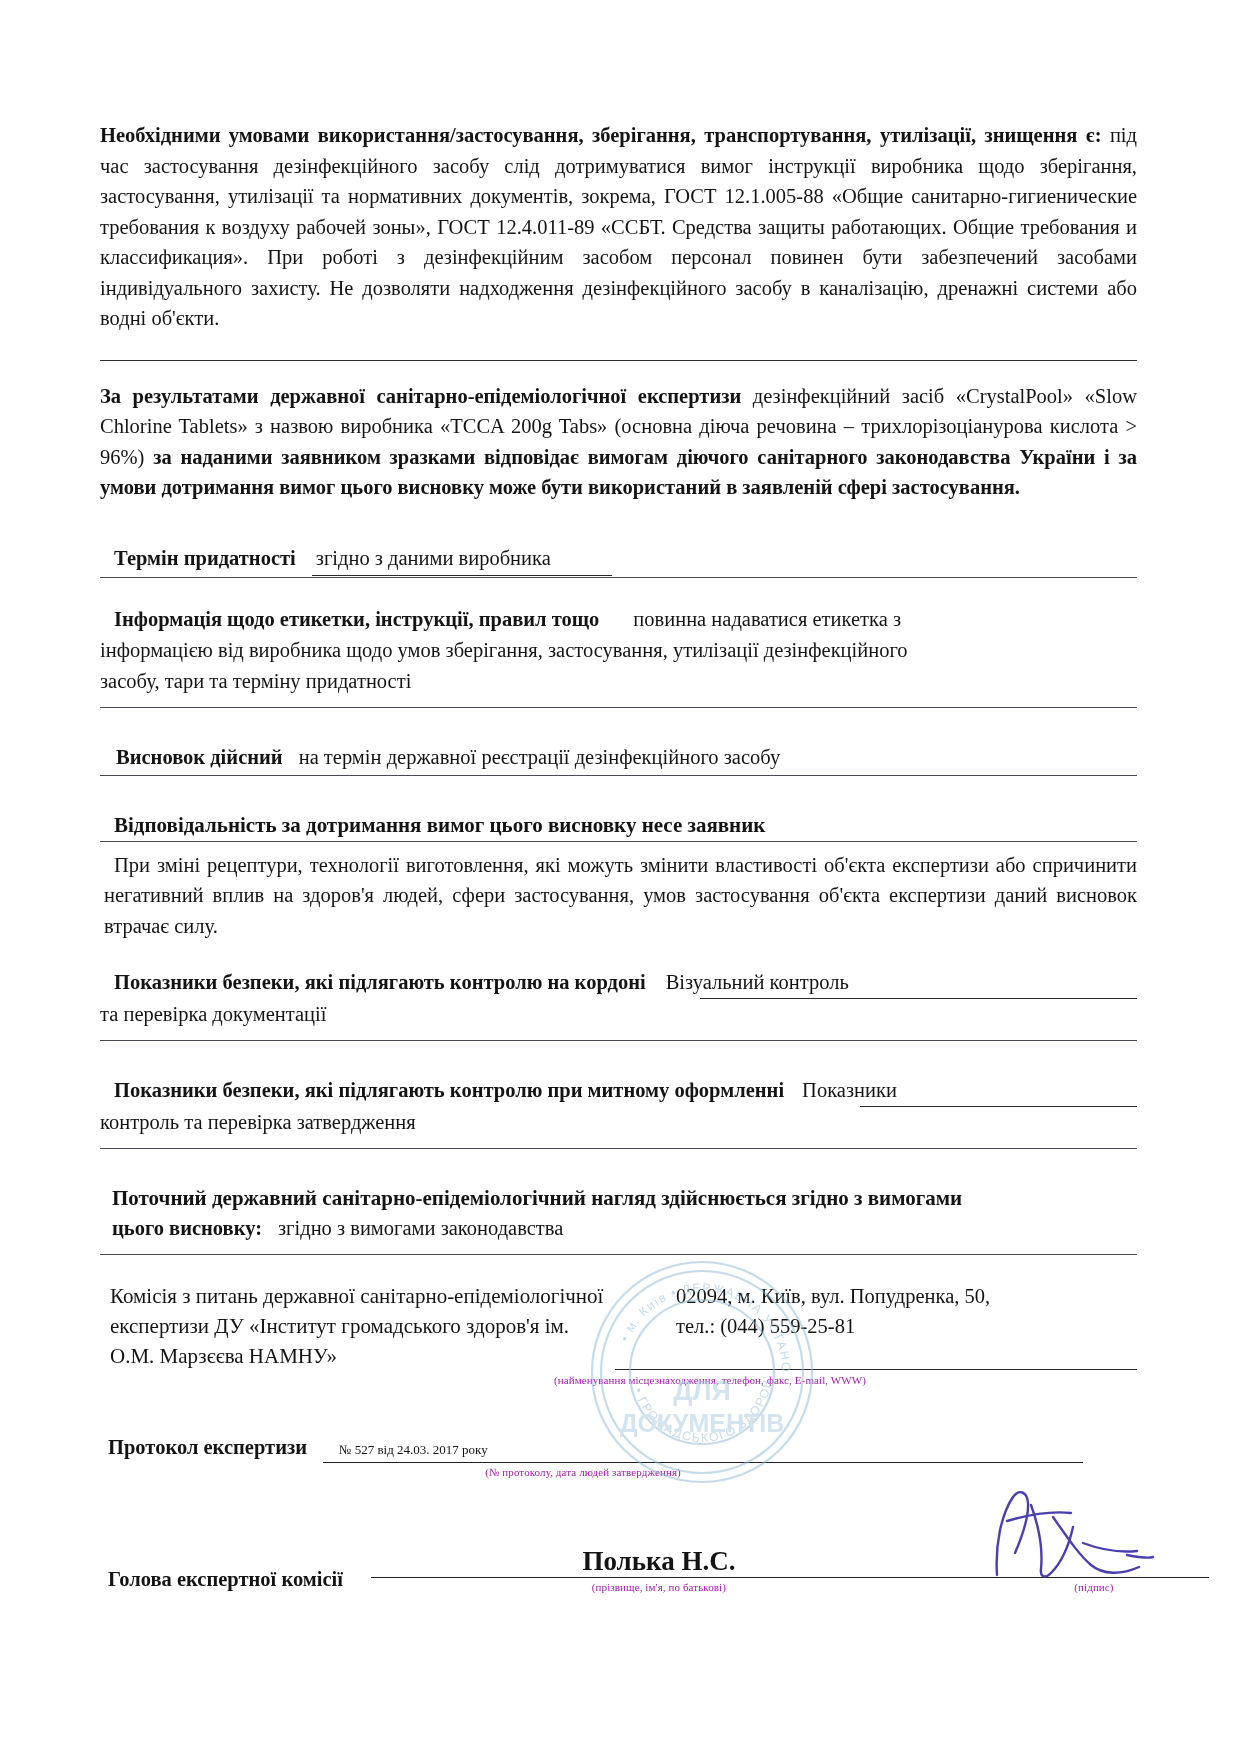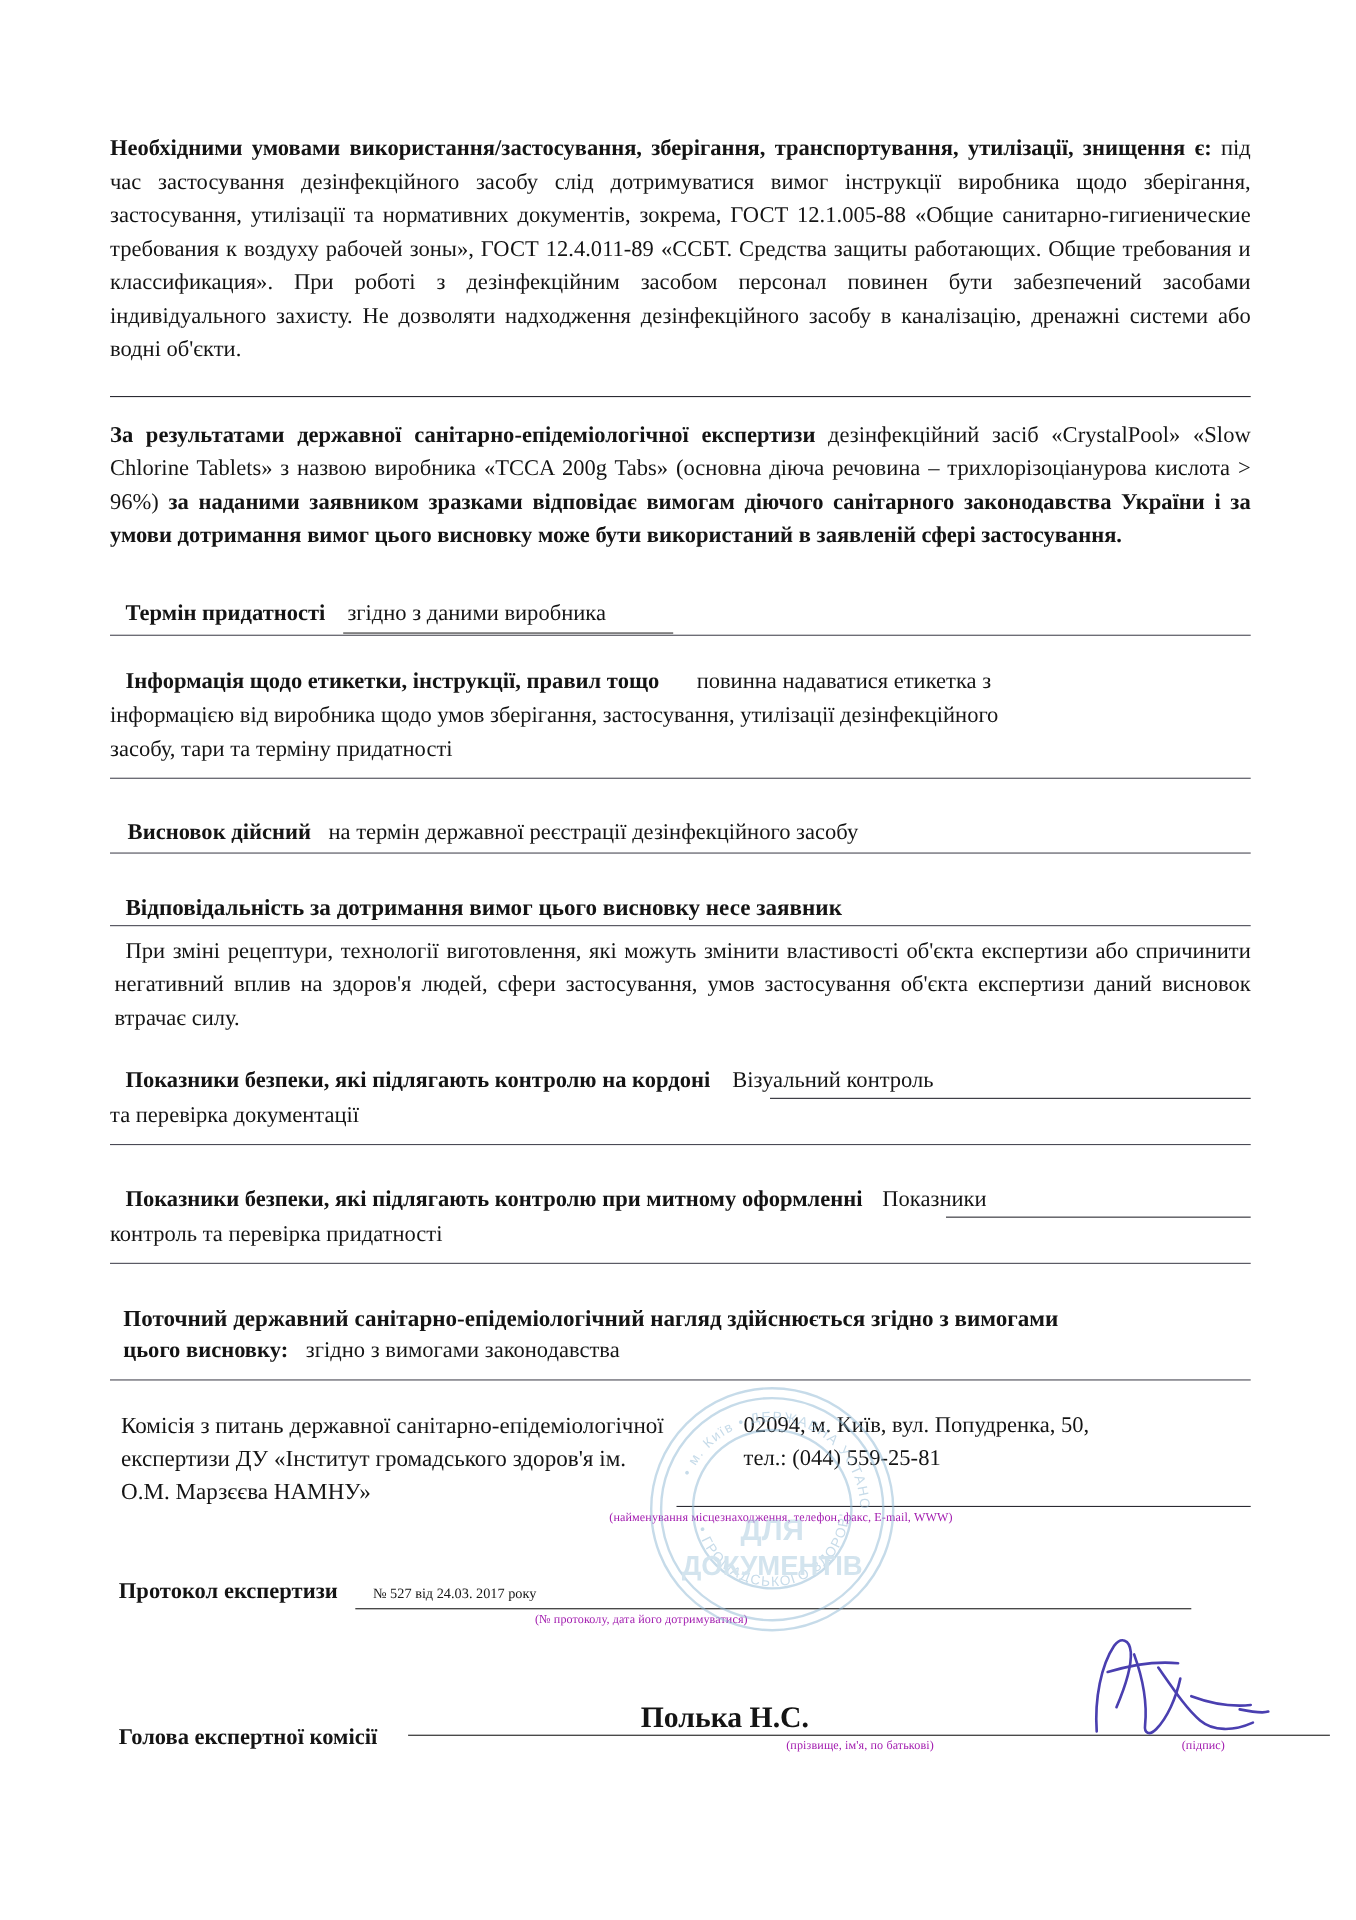--- a/index.html
+++ b/index.html
@@ -150,21 +150,21 @@
     margin-left: 98px;
     position: relative;
     z-index: 3;
   }
   .sig-captions {
     display: flex;
     justify-content: flex-start;
     position: relative;
     z-index: 3;
   }
-  .sig-captions .c1 { width: 380px; margin-left: 98px; text-align: right; }
+  .sig-captions .c1 { width: 380px; margin-left: 98px; text-align: center; }
   .sig-captions .c2 { width: 230px; margin-left: 130px; text-align: center; }
 
   
   .signature {
     position: absolute;
     right: 52px;
     bottom: 8px;
     z-index: 4;
     pointer-events: none;
   }
@@ -250,21 +250,21 @@
   <div class="spacer-8"></div>
   <div class="ul-line soft"></div>
 
   <div class="spacer-34"></div>
 
   <div class="field" style="padding-left:14px;">
     <span class="label">Показники безпеки, які підлягають контролю при митному оформленні</span><span class="value" style="margin-left:18px;">Показники</span>
   </div>
   <div class="hair" style="margin-left:760px;width:calc(100% - 760px);"></div>
   <div class="field">
-    <span class="value">контроль та перевірка придатності</span>
+    <span class="value">контроль та перевірка затвердження</span>
   </div>
   <div class="spacer-8"></div>
   <div class="ul-line soft"></div>
 
   <div class="spacer-34"></div>
 
   <div class="heading-rule" style="padding-left:12px;">Поточний державний санітарно-епідеміологічний нагляд здійснюється згідно з вимогами</div>
   <div class="field" style="padding-left:12px;">
     <span class="label">цього висновку:</span><span class="value" style="margin-left:16px;">згідно з вимогами законодавства</span>
   </div>
@@ -290,21 +290,21 @@
   </div>
 
   <div class="spacer-34"></div>
   <div class="spacer-14"></div>
 
   <div class="protocol-row" style="padding-left:8px;">
     <span class="label">Протокол експертизи</span>
     <span class="valwrap">
       <span class="valtext">№  527    від  24.03. 2017  року</span>
       <span class="ul-line" style="display:block;margin-top:3px;"></span>
-      <span class="caption" style="display:block;margin-top:2px;width:520px;">(№ протоколу, дата його дотримуватися)</span>
+      <span class="caption" style="display:block;margin-top:2px;width:520px;">(№ протоколу, дата людей затвердження)</span>
     </span>
   </div>
 
   <div class="sig-row" style="padding-left:8px;">
     <span class="role">Голова експертної комісії</span>
     <span class="sig-area">
       <span class="sig-name" style="display:block;">Полька Н.С.</span>
 
       <span class="signature">
         <svg width="170" height="96" viewBox="0 0 170 96" fill="none" stroke="#4a3fb0" stroke-width="2.4" stroke-linecap="round" stroke-linejoin="round">

